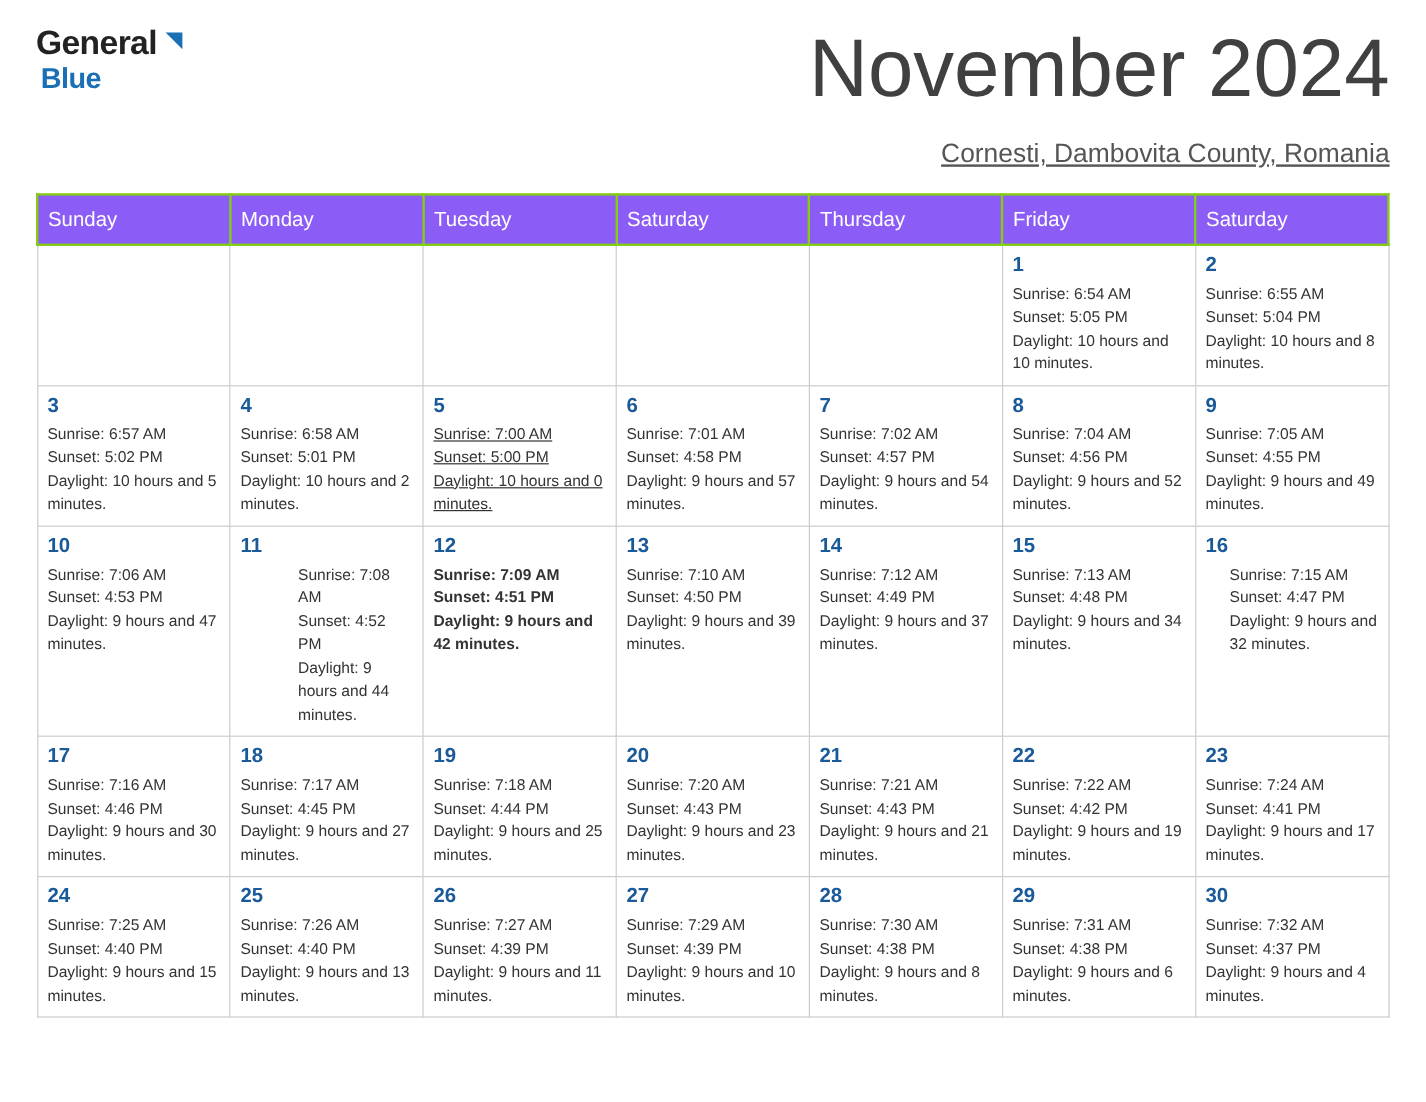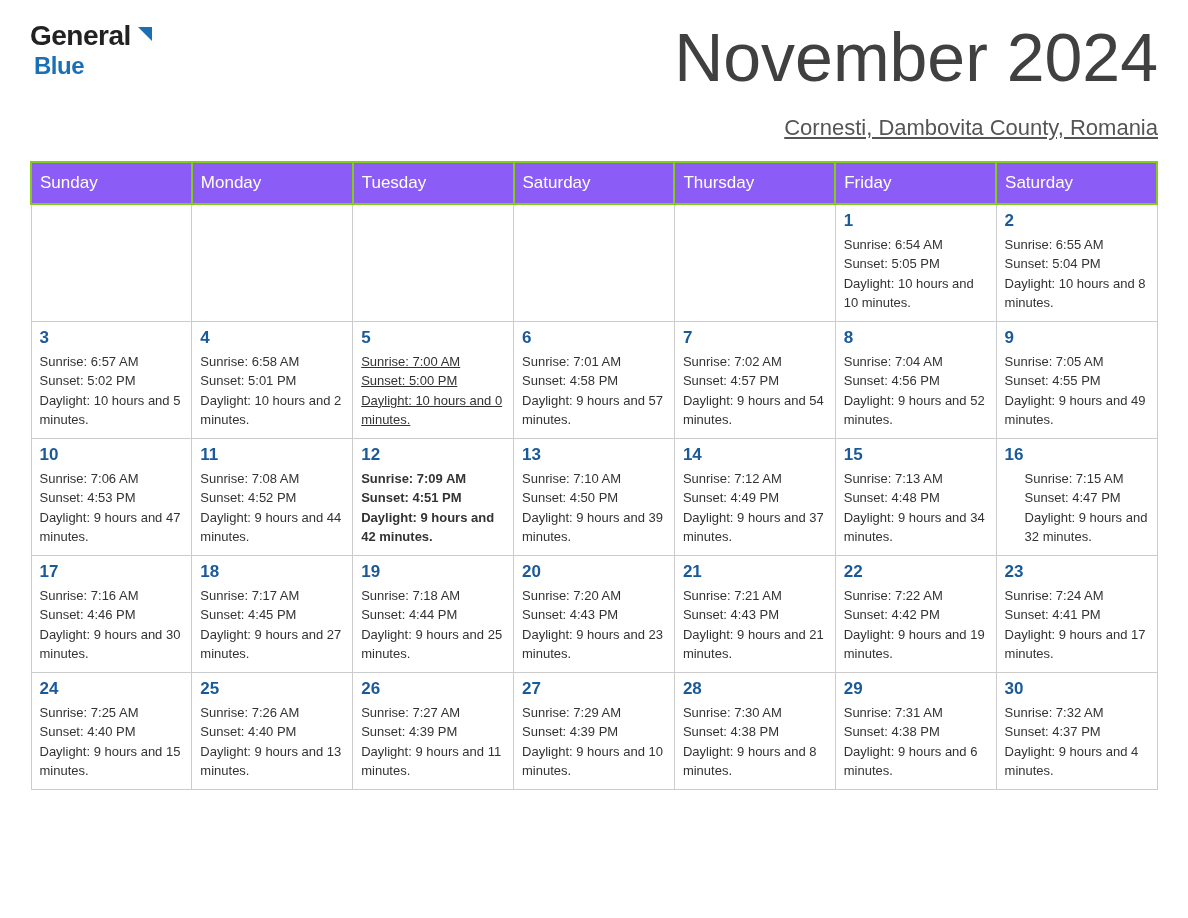--- a/index.html
+++ b/index.html
@@ -197,21 +197,21 @@
       </tr>
       <tr>
         <td>
           <div class="day-number">10</div>
           <div class="day-info" style="white-space: pre-line;">Sunrise: 7:06 AM
 Sunset: 4:53 PM
 Daylight: 9 hours and 47 minutes.</div>
         </td>
         <td>
           <div class="day-number">11</div>
-          <div class="day-info" style="white-space: pre-line;">Sunrise: 7:08 AM
+          <div class="day-info" style="white-space: pre-line; margin-left: 48px;">Sunrise: 7:08 AM
 Sunset: 4:52 PM
 Daylight: 9 hours and 44 minutes.</div>
         </td>
         <td>
           <div class="day-number">12</div>
           <div class="day-info" style="white-space: pre-line; font-weight: bold;">Sunrise: 7:09 AM
 Sunset: 4:51 PM
 Daylight: 9 hours and 42 minutes.</div>
         </td>
         <td>

